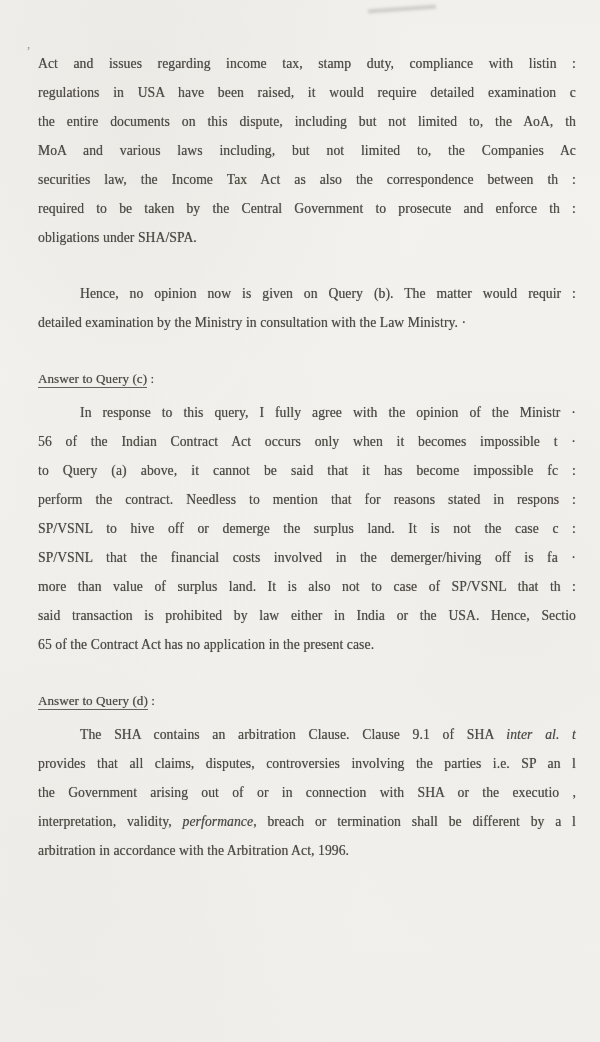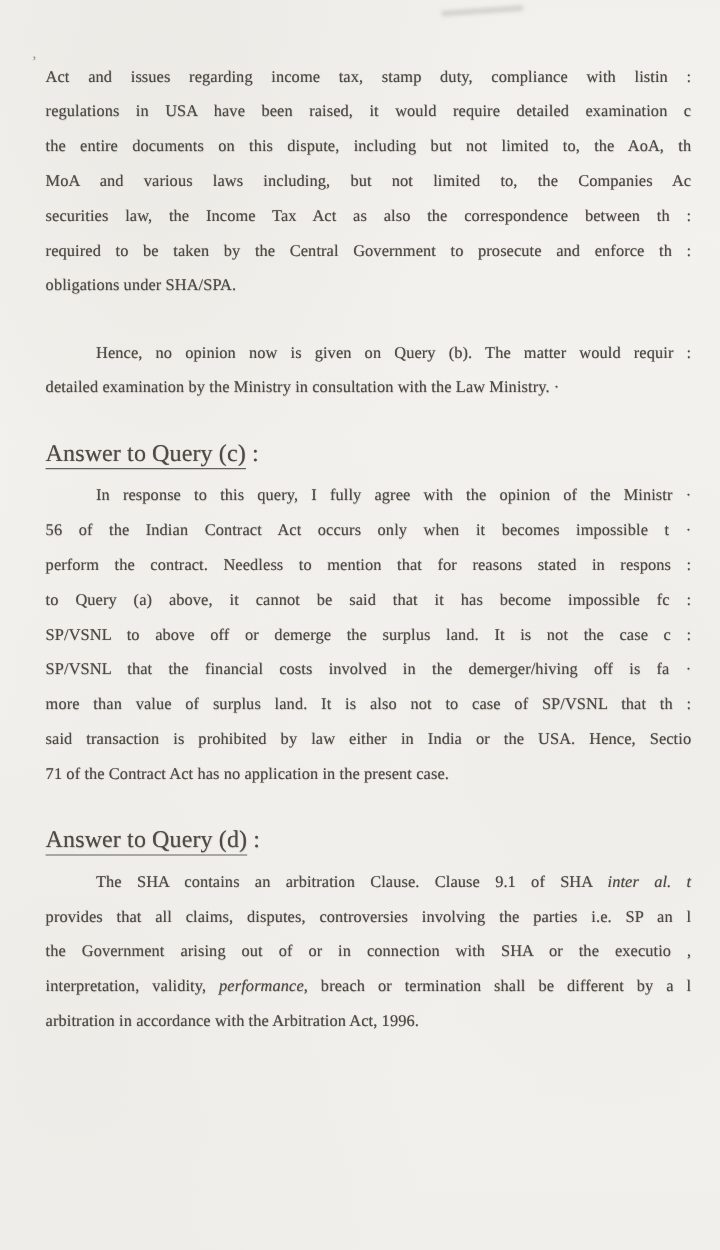--- a/index.html
+++ b/index.html
@@ -34,21 +34,21 @@
   .line {
     font-size: 13.6px;
     line-height: 29px;
     letter-spacing: 0.1px;
     color: #4e4a44;
     text-shadow: 0 0 0.7px rgba(86,81,74,0.55), 0.4px 0.4px 0.6px rgba(120,115,108,0.25);
   }
   .line.j { text-align: justify; text-align-last: justify; }
   .line.ind { padding-left: 42px; }
   .line i { }
-  .heading .line { font-size: 20px; }
+  .heading .line { font-size: 13px; }
   .hu {
     border-bottom: 1.2px solid rgba(78,74,68,0.85);
     padding-bottom: 1px;
   }
   .artifact-comma {
     position: absolute;
     left: -11px;
     top: 14px;
     font-size: 13px;
     color: rgba(90,86,80,0.6);
@@ -84,27 +84,27 @@
       <div class="block para">
         <div class="line j ind"><span>Hence, no opinion now is given on Query (b). The matter would requir :</span></div>
         <div class="line"><span>detailed examination by the Ministry in consultation with the Law Ministry. ·</span></div>
       </div>
       <div class="block heading">
         <div class="line"><span class="hu">Answer to Query (c)</span><span> :</span></div>
       </div>
       <div class="block para">
         <div class="line j ind"><span>In response to this query, I fully agree with the opinion of the Ministr ·</span></div>
         <div class="line j"><span>56 of the Indian Contract Act occurs only when it becomes impossible t ·</span></div>
+        <div class="line j"><span>to Query (a) above, it cannot be said that it has become impossible fc :</span></div>
         <div class="line j"><span>perform the contract. Needless to mention that for reasons stated in respons :</span></div>
-        <div class="line j"><span>to Query (a) above, it cannot be said that it has become impossible fc :</span></div>
-        <div class="line j"><span>SP/VSNL to above off or demerge the surplus land. It is not the case c :</span></div>
+        <div class="line j"><span>SP/VSNL to hive off or demerge the surplus land. It is not the case c :</span></div>
         <div class="line j"><span>SP/VSNL that the financial costs involved in the demerger/hiving off is fa ·</span></div>
         <div class="line j"><span>more than value of surplus land. It is also not to case of SP/VSNL that th :</span></div>
         <div class="line j"><span>said transaction is prohibited by law either in India or the USA. Hence, Sectio</span></div>
-        <div class="line"><span>71 of the Contract Act has no application in the present case.</span></div>
+        <div class="line"><span>65 of the Contract Act has no application in the present case.</span></div>
       </div>
       <div class="block heading">
         <div class="line"><span class="hu">Answer to Query (d)</span><span> :</span></div>
       </div>
       <div class="block para">
         <div class="line j ind"><span>The SHA contains an arbitration Clause. Clause 9.1 of SHA </span><i>inter al. t</i><span></span></div>
         <div class="line j"><span>provides that all claims, disputes, controversies involving the parties i.e. SP an l</span></div>
         <div class="line j"><span>the Government arising out of or in connection with SHA or the executio ,</span></div>
         <div class="line j"><span>interpretation, validity, </span><i>performance</i><span>, breach or termination shall be different by a l</span></div>
         <div class="line"><span>arbitration in accordance with the Arbitration Act, 1996.</span></div>

